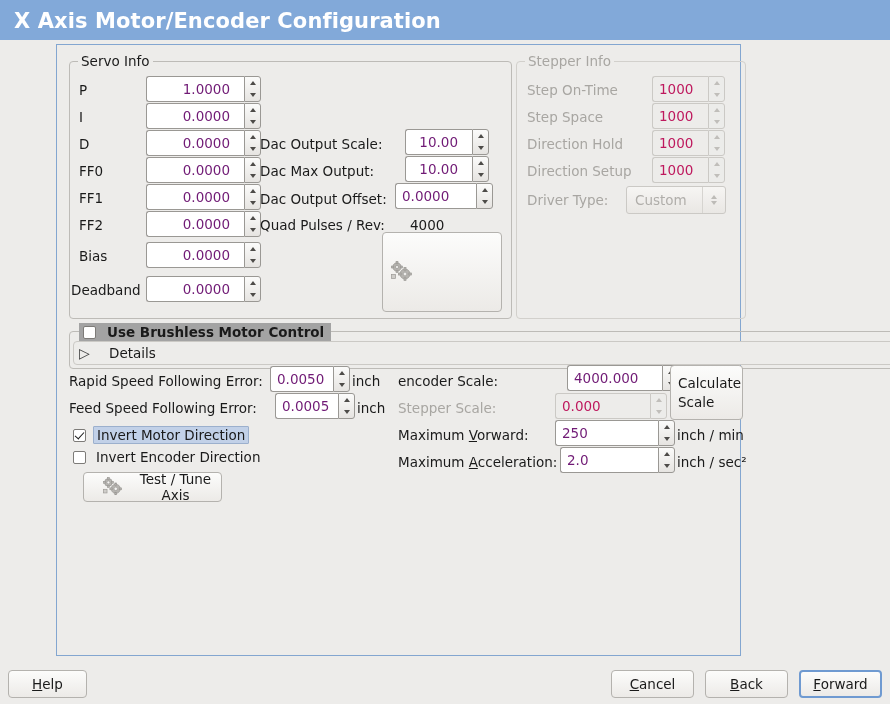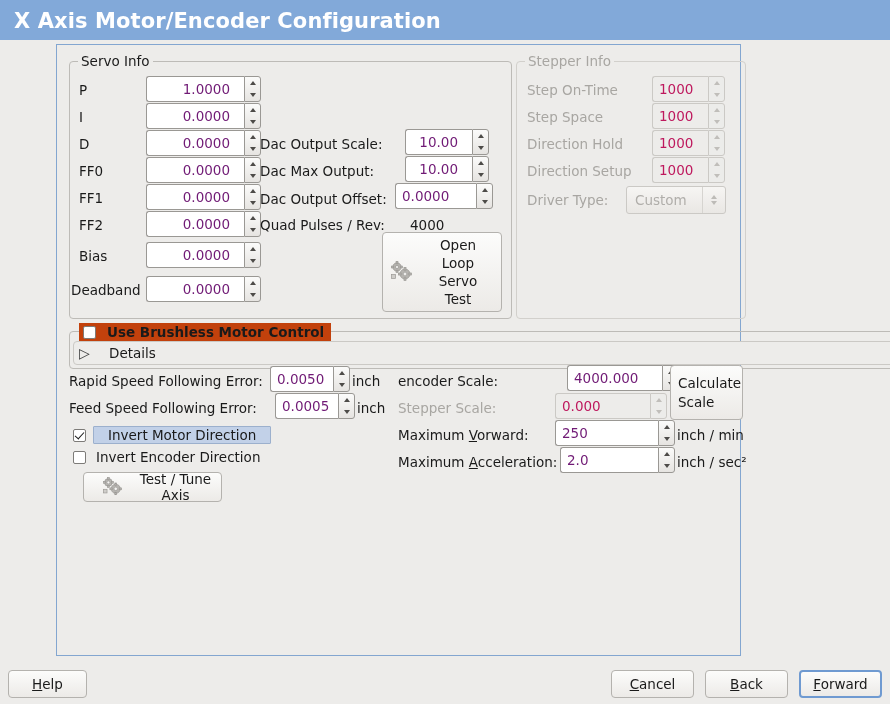--- a/index.html
+++ b/index.html
@@ -231,21 +231,21 @@
   }
   .check .ctext {
     margin-left: 7px;
     font-size: 13.5px;
     padding: 1px 3px;
   }
   .check .ctext.bold { font-weight: bold; padding-left: 4px; }
   .check .ctext.selected {
     background: #c2d1e8;
     border: 1px solid #9cb0cd;
-    padding: 0px 14px;
+    padding: 0px 3px;
     border-radius: 1px;
   }
 
   
   #details-box {
     position: absolute;
     border: 1px solid #cbc9c5;
     border-radius: 4px;
     box-sizing: border-box;
     background: #edecea;
@@ -397,26 +397,20 @@
           <circle cx="16" cy="14" r="5"></circle>
           <circle cx="16" cy="14" r="1.9" fill="#edecea"></circle>
           <rect x="15" y="7.6" width="2" height="2.6"></rect>
           <rect x="15" y="17.8" width="2" height="2.6"></rect>
           <rect x="9.6" y="13" width="2.6" height="2"></rect>
           <rect x="19.8" y="13" width="2.6" height="2"></rect>
           <rect x="2.5" y="14.5" width="4" height="4" fill="#cfcdc9"></rect>
         </g>
       </svg>
     </span>
-    <span class="oltext">
-      <span>Open</span><br>
-      <span>Loop</span><br>
-      <span>Servo</span><br>
-      <span>Test</span>
-    </span>
   </div>
 
   <div class="groupbox" style="left:459px; top:16px; width:230px; height:258px; border-color:#d2d0cc;">
     <div class="legend disabled">Stepper Info</div>
   </div>
 
   <div class="lbl disabled" style="left:470px; top:37px;">Step On-Time</div>
   <div class="lbl disabled" style="left:470px; top:64px;">Step Space</div>
   <div class="lbl disabled" style="left:470px; top:91px;">Direction Hold</div>
   <div class="lbl disabled" style="left:470px; top:118px;">Direction Setup</div>
@@ -451,21 +445,21 @@
       </div>
   </div>
 
   <div class="combo" style="left:569px; top:141px; width:100px;">
     <div class="ctext">Custom</div>
     <div class="carrow"></div>
   </div>
 
   <div class="groupbox" style="left:12px; top:286px; width:844px; height:38px;">
   </div>
-  <div class="check" style="left:22px; top:278px; background:#c2410c; padding:0 4px;">
+  <div class="check" style="left:22px; top:278px; background:#a3a3a3; padding:0 4px;">
     <span class="box"></span>
     <span class="ctext bold">Use Brushless Motor Control</span>
   </div>
 
   <div id="details-box" style="left:16px; top:296px; width:836px; height:24px;"></div>
   <div id="details-expander" style="left:22px; top:297px; height:22px;">
     <span class="tri"></span>
     <span class="dtext">Details</span>
   </div>
 

